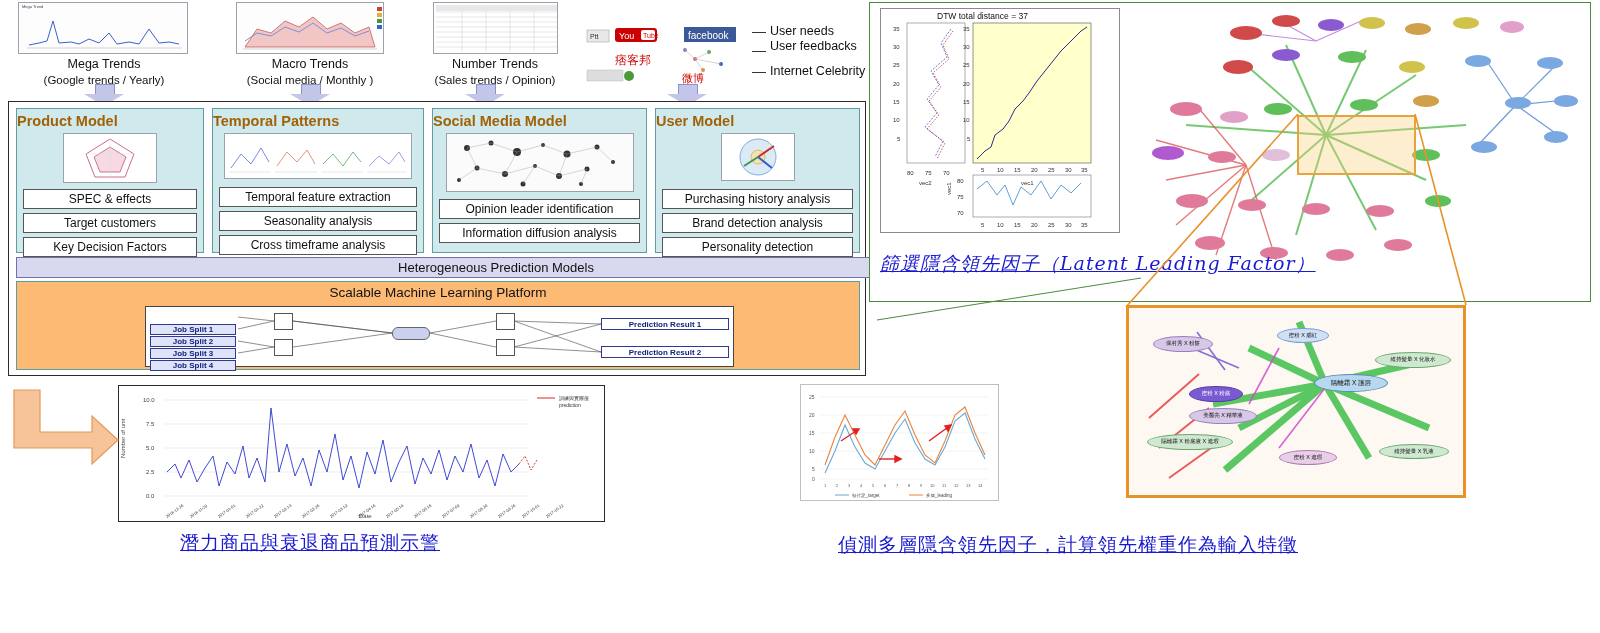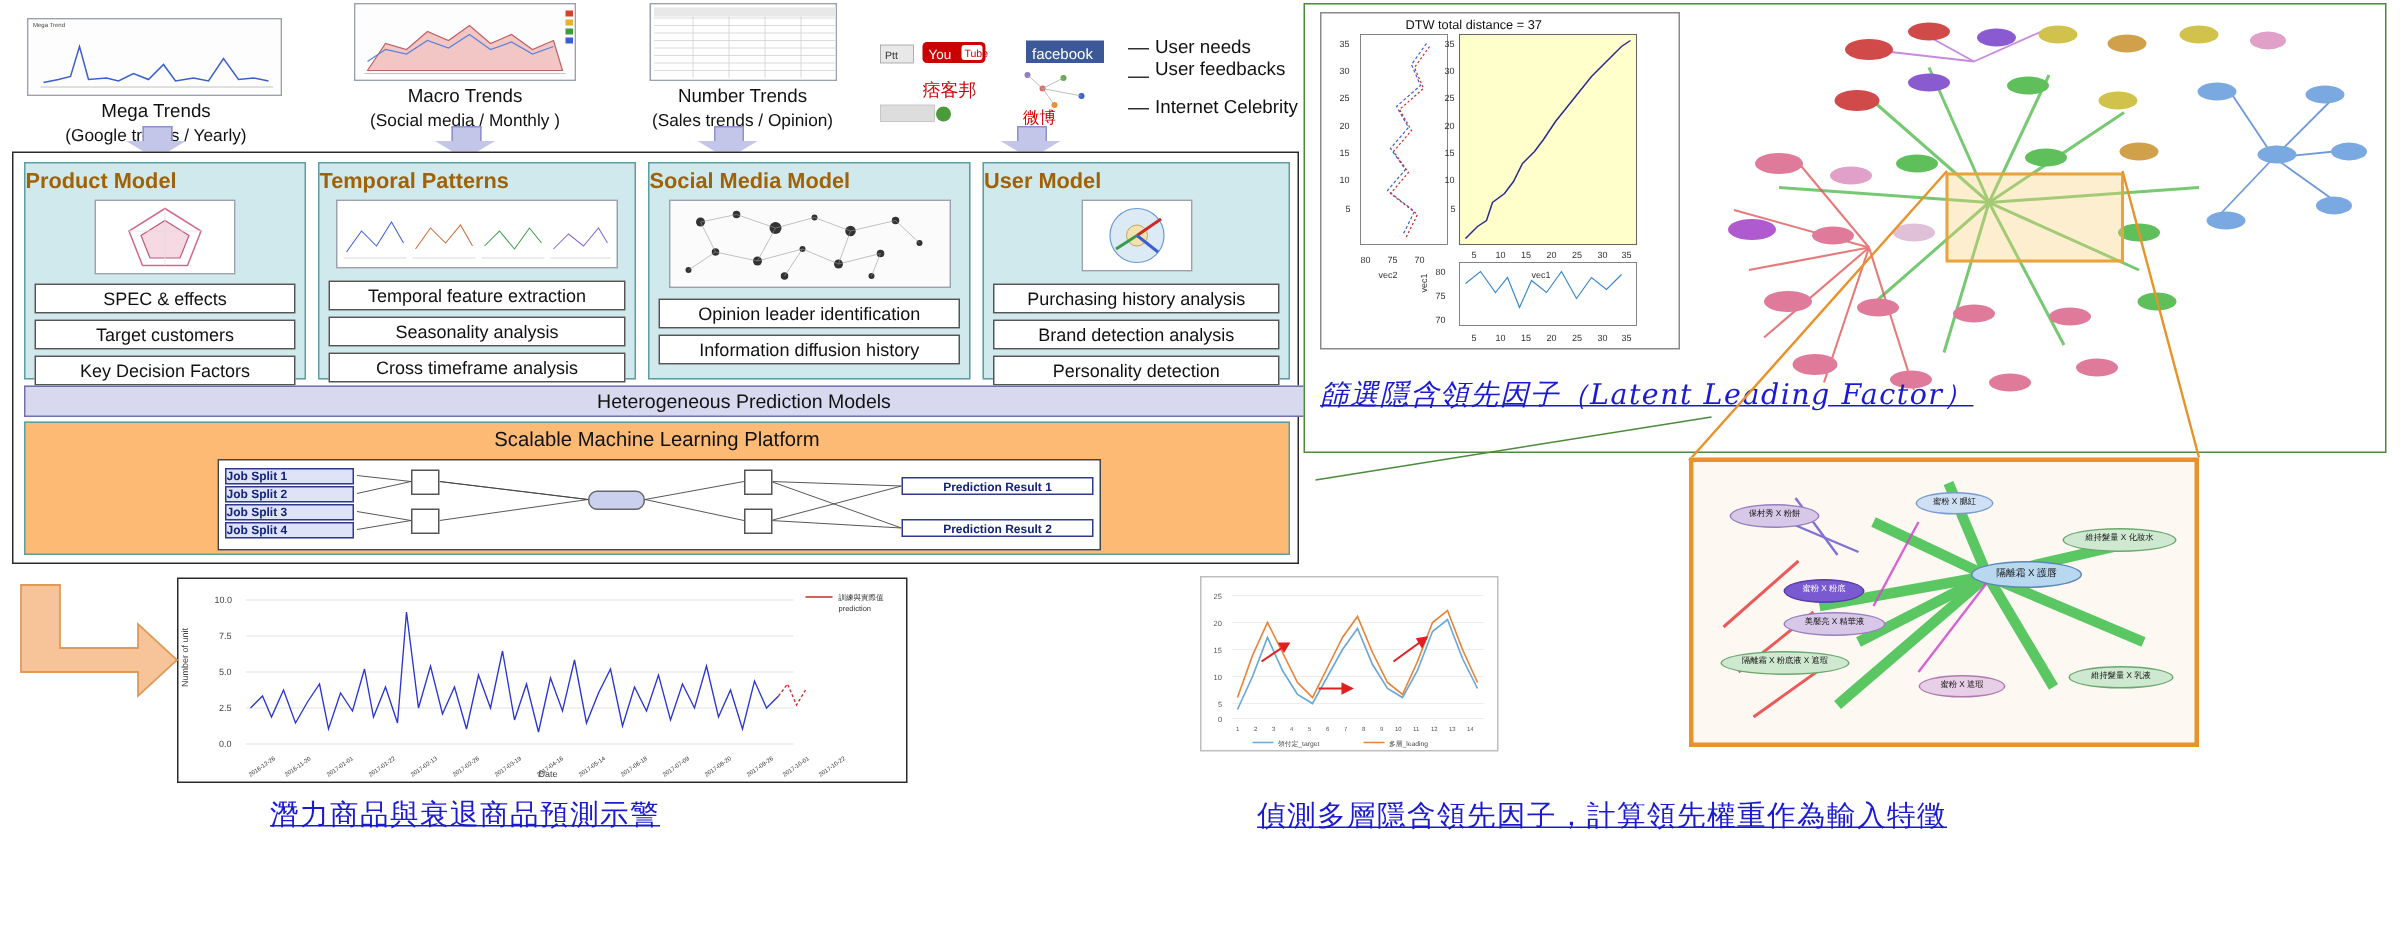--- a/index.html
+++ b/index.html
@@ -71,21 +71,21 @@
     background:#fdba74;border:1px solid #5f9ea0;box-sizing:border-box;
   }
   #scalable-title{text-align:center;font-size:13.5px;color:#111;margin-top:3px;}
   #ml-platform{
     position:absolute;left:128px;top:24px;width:589px;height:61px;
     background:#ffffff;border:1px solid #444;box-sizing:border-box;
   }
   .job-split{
     position:absolute;left:4px;width:86px;height:11px;
     background:#dfe3f7;border:1px solid #2f3a8f;box-sizing:border-box;
-    font-size:8px;color:#12237a;line-height:10px;font-weight:bold;
+    font-size:8px;color:#12237a;text-align:center;line-height:10px;font-weight:bold;margin-top:12px;
   }
   .pred-result{
     position:absolute;right:4px;width:128px;height:12px;
     background:#ffffff;border:1px solid #2f3a8f;box-sizing:border-box;
     font-size:8px;color:#12237a;text-align:center;line-height:11px;font-weight:bold;
   }
   .sq-node{
     position:absolute;width:17px;height:15px;background:#fff;border:1px solid #555;
   }
   .ell-node{
@@ -142,21 +142,21 @@
   #elbow-arrow{left:8px;top:388px;width:112px;height:85px;}
 
   
   .legend-txt{position:absolute;font-size:12.5px;color:#111;}
   .legend-dash{position:absolute;height:1px;background:#333;}
   #social-thumb{position:absolute;}
 </style>
 </head>
 <body>
 
-<div class="trend-col" style="left:18px;top:12px;width:172px;">
+<div class="trend-col" style="left:18px;top:2px;width:172px;">
   <div class="thumb" style="width:170px;height:52px;">
     <div class="mini-chart-bg"></div>
     <div class="mini-title">Mega Trend</div>
     <svg width="170" height="52" viewBox="0 0 170 52" style="position:absolute;left:0;top:0;">
       <polyline points="10,42 20,40 28,38 34,18 40,40 52,39 60,41 70,36 80,40 90,30 98,41 110,39 120,41 130,26 140,40 150,39 160,41" fill="none" stroke="#3b5fd0" stroke-width="1"></polyline>
       <line x1="8" y1="45" x2="163" y2="45" stroke="#bbb" stroke-width="0.6"></line>
     </svg>
   </div>
   <div class="trend-cap">
     <span>Mega Trends</span><br>
@@ -338,21 +338,21 @@
           <line x1="70" y1="18" x2="58" y2="40"></line>
             <line x1="120" y1="20" x2="112" y2="42"></line>
           <line x1="12" y1="46" x2="30" y2="34"></line>
             <line x1="76" y1="50" x2="88" y2="32"></line>
           <line x1="134" y1="50" x2="140" y2="35"></line>
             <line x1="166" y1="28" x2="150" y2="13"></line>
         </g>
       </svg>
     </div>
     <div class="feat-row" style="margin-top:7px;">Opinion leader identification</div>
-    <div class="feat-row">Information diffusion history</div>
+    <div class="feat-row">Information diffusion analysis</div>
   </div>
 
   <div class="model-box" style="left:646px;top:6px;width:205px;height:145px;">
     <div class="model-title">User Model</div>
     <div class="model-img" style="width:72px;height:46px;">
       <svg width="72" height="46" viewBox="0 0 72 46">
         <circle cx="36" cy="23" r="18" fill="#dceaf6" stroke="#6a9ad0" stroke-width="0.8"></circle>
         <circle cx="36" cy="23" r="7" fill="#f2e2b0" stroke="#c0a048" stroke-width="0.6"></circle>
         <path d="M36 23 L52 12" stroke="#cc2a2a" stroke-width="2"></path>
         <path d="M36 23 L22 32" stroke="#3b9a4a" stroke-width="2"></path>

